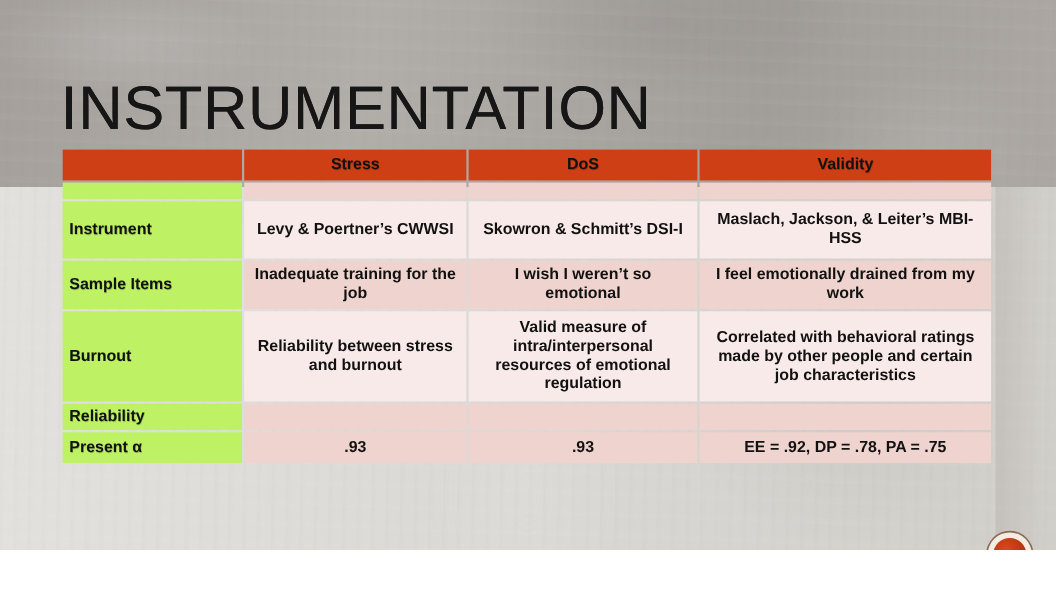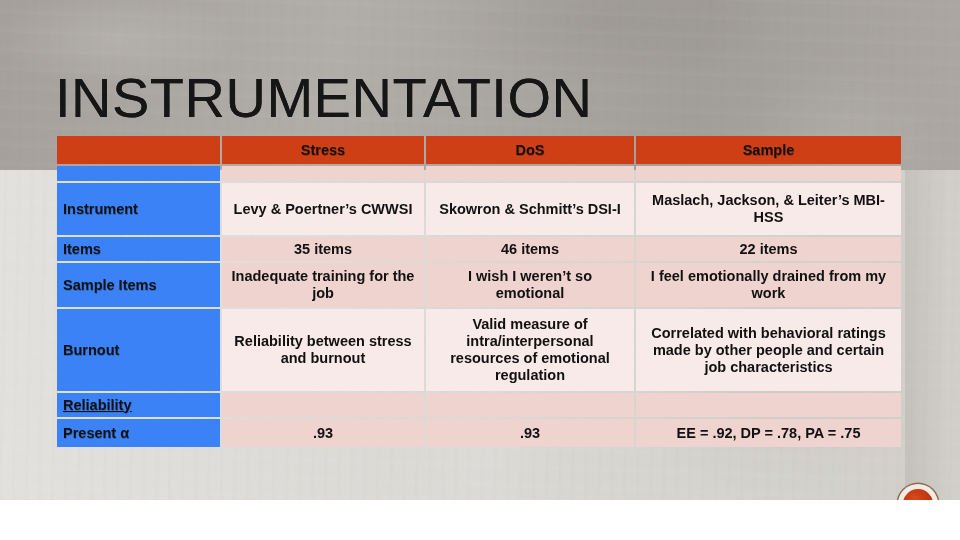--- a/index.html
+++ b/index.html
@@ -132,41 +132,41 @@
     text-align: center;
     font-size: 15.5px;
     height: 22px;
     padding: 2px 6px;
     text-shadow: 0.5px 0.5px 0 rgba(0,0,0,.25);
   }
   th.hdr-blank { background: #cf3f16; }
 
   
   td.lbl {
-    background: #3b82f6;
+    background: #bef264;
     color: #fdf2ec;
     text-align: left;
     font-size: 14.5px;
     text-shadow: 0.5px 0.5px 0 rgba(0,0,0,.22);
   }
   td.lbl.indent { padding-left: 22px; }
   td.lbl.blank { color: transparent; }
 
   
   td.d-light { background: #f8eae8; text-align: center; }
   td.d-dark  { background: #efd3ce; text-align: center; }
   td.d-light.empty, td.d-dark.empty { color: transparent; }
 
   tr.r-spacer td { height: 9px; padding: 0; }
   tr.r-instrument td { height: 46px; }
   tr.r-items td { height: 18px; }
   tr.r-scale td { height: 60px; }
   tr.r-sample td { height: 38px; }
   tr.r-validity td { height: 76px; }
-  tr.r-reliability td { height: 18px; text-decoration: underline; }
+  tr.r-reliability td { height: 18px; }
   tr.r-alpha td { height: 22px; }
 
   
   #badge {
     position: absolute;
     left: 898px;
     top: 484px;
     width: 40px;
     height: 40px;
     border-radius: 50%;
@@ -200,45 +200,39 @@
       <col class="c-label">
       <col class="c-data">
       <col class="c-data2">
       <col class="c-data3">
     </colgroup>
     <thead>
       <tr>
         <th class="hdr hdr-blank"></th>
         <th class="hdr">Stress</th>
         <th class="hdr">DoS</th>
-        <th class="hdr">Sample</th>
+        <th class="hdr">Validity</th>
       </tr>
     </thead>
     <tbody>
 
       <tr class="r-spacer">
         <td class="lbl blank"></td>
         <td class="d-dark empty"></td>
         <td class="d-dark empty"></td>
         <td class="d-dark empty"></td>
       </tr>
 
       <tr class="r-instrument">
         <td class="lbl">Instrument</td>
         <td class="d-light">Levy &amp; Poertner’s CWWSI</td>
         <td class="d-light">Skowron &amp; Schmitt’s DSI-I</td>
         <td class="d-light">Maslach, Jackson, &amp; Leiter’s MBI-HSS</td>
       </tr>
 
-      <tr class="r-items">
-        <td class="lbl">Items</td>
-        <td class="d-dark">35 items</td>
-        <td class="d-dark">46 items</td>
-        <td class="d-dark">22 items</td>
-      </tr>
 
 
       <tr class="r-sample">
         <td class="lbl">Sample Items</td>
         <td class="d-dark">Inadequate training for the job</td>
         <td class="d-dark">I wish I weren’t so emotional</td>
         <td class="d-dark">I feel emotionally drained from my work</td>
       </tr>
 
       <tr class="r-validity">

